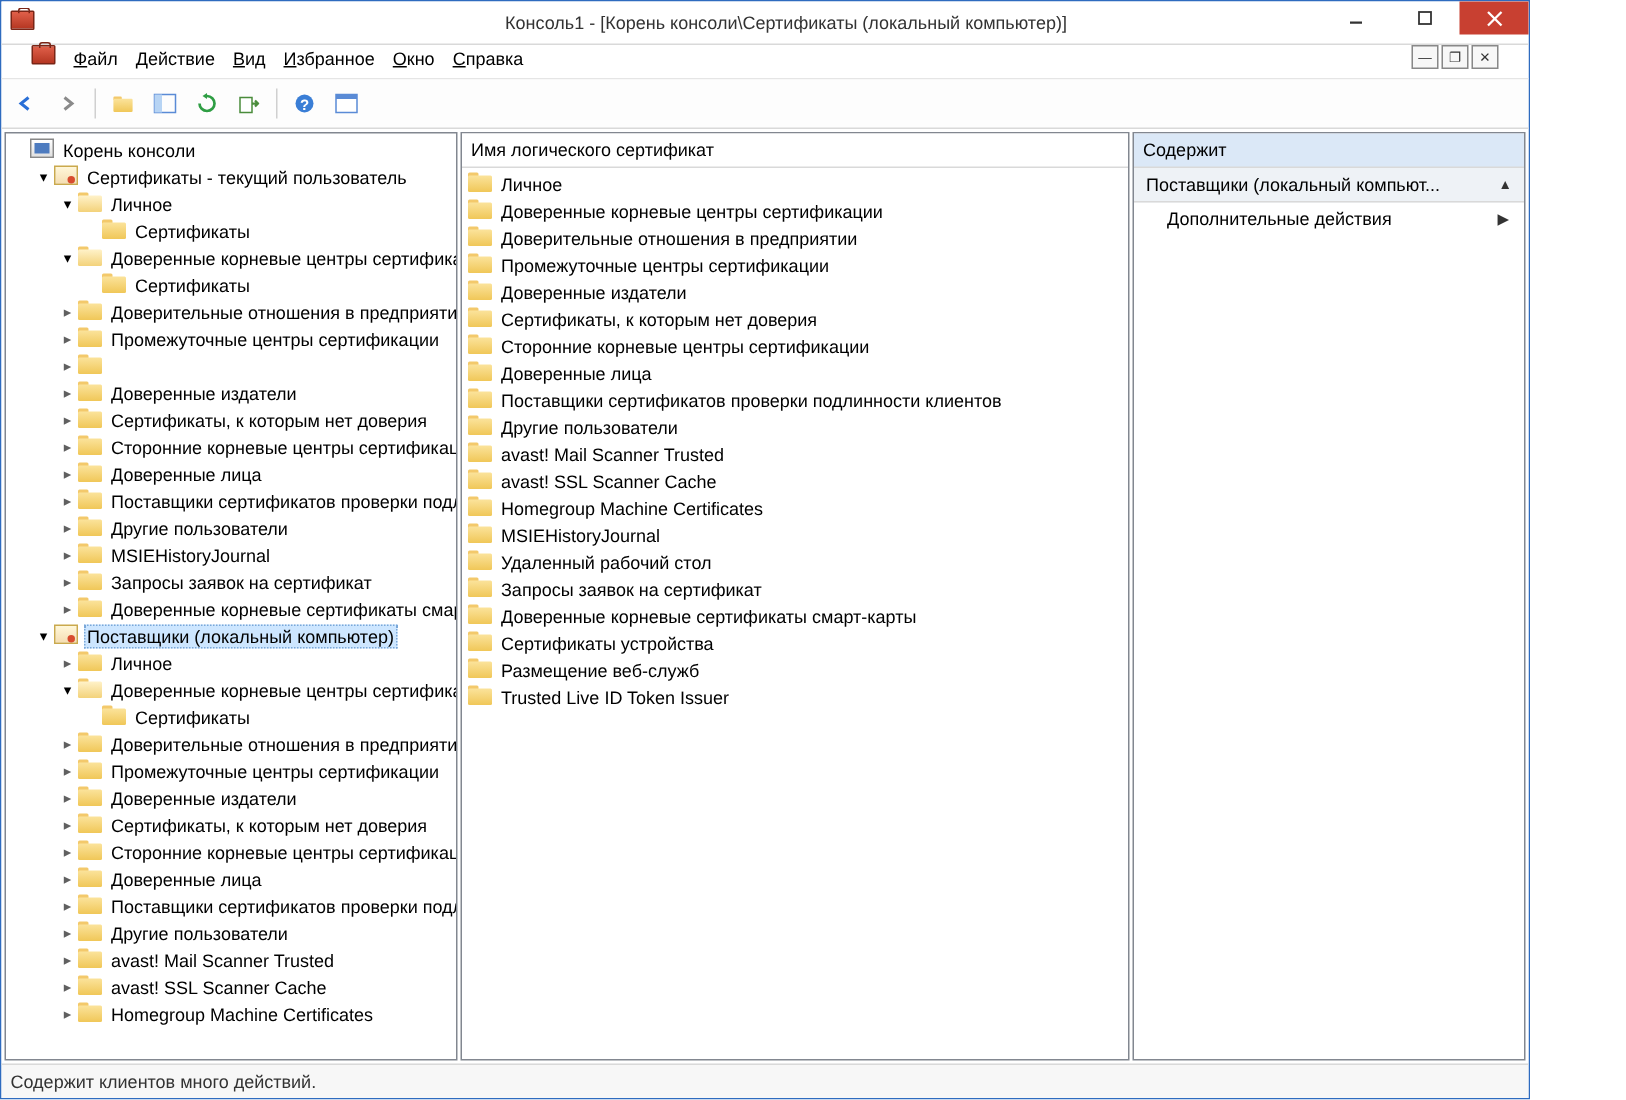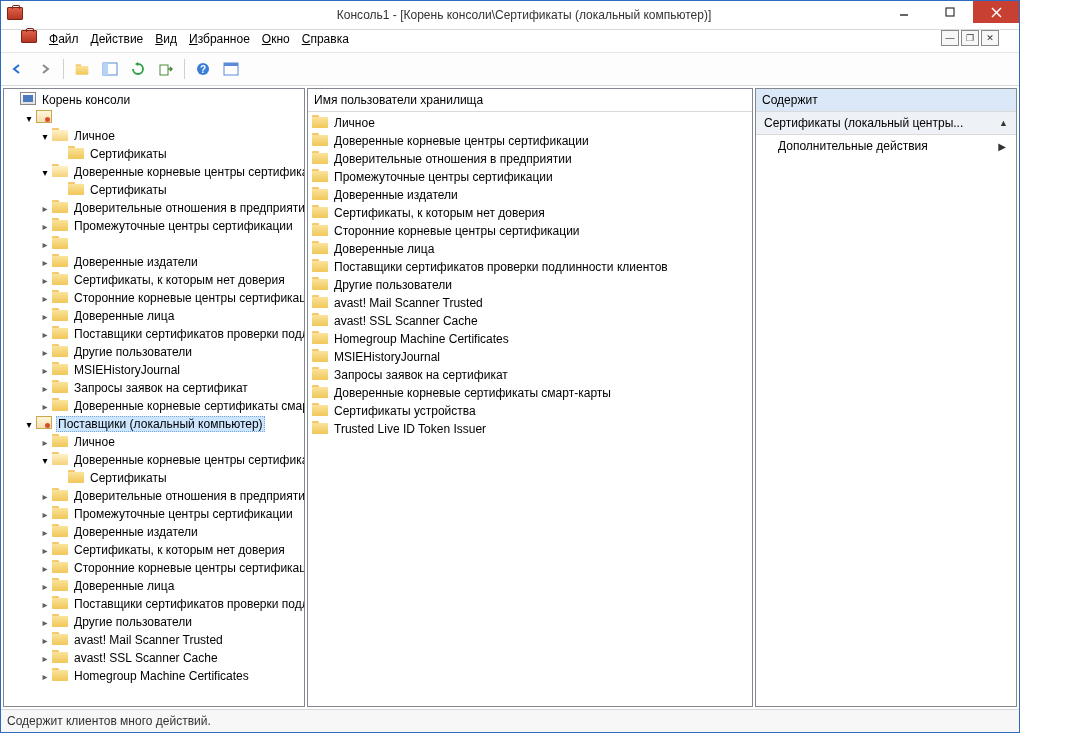--- a/index.html
+++ b/index.html
@@ -172,20 +172,21 @@
               <span class="ticon">
                 <div class="console-icon"></div>
               </span>
               <span class="tlabel">Корень консоли</span>
             </div>
             <div class="trow" style="padding-left: 18px;">
               <span class="expander" style="color: rgb(0, 0, 0);">▾</span>
               <span class="ticon">
                 <div class="cert-icon"></div>
               </span>
+              <span class="tlabel">Сертификаты - текущий пользователь</span>
             </div>
             <div class="trow" style="padding-left: 34px;">
               <span class="expander" style="color: rgb(0, 0, 0);">▾</span>
               <span class="ticon">
                 <div class="folder open"></div>
               </span>
               <span class="tlabel">Личное</span>
             </div>
             <div class="trow" style="padding-left: 50px;">
               <span class="expander"></span>
@@ -394,21 +395,21 @@
               <span class="ticon">
                 <div class="folder"></div>
               </span>
               <span class="tlabel">Homegroup Machine Certificates</span>
             </div>
           </div>
         </div>
     </div>
 
     <div class="pane list-pane">
-      <div class="col-header">Имя пользователи хранилища</div>
+      <div class="col-header">Имя логического сертификат</div>
       <div class="list" id="list">
           <div class="lrow">
             <span class="ticon">
               <div class="folder"></div>
             </span>
             <span class="tlabel">Личное</span>
           </div>
           <div class="lrow">
             <span class="ticon">
               <div class="folder"></div>
@@ -484,48 +485,60 @@
           <div class="lrow">
             <span class="ticon">
               <div class="folder"></div>
             </span>
             <span class="tlabel">MSIEHistoryJournal</span>
           </div>
           <div class="lrow">
             <span class="ticon">
               <div class="folder"></div>
             </span>
+            <span class="tlabel">Удаленный рабочий стол</span>
+          </div>
+          <div class="lrow">
+            <span class="ticon">
+              <div class="folder"></div>
+            </span>
             <span class="tlabel">Запросы заявок на сертификат</span>
           </div>
           <div class="lrow">
             <span class="ticon">
               <div class="folder"></div>
             </span>
             <span class="tlabel">Доверенные корневые сертификаты смарт-карты</span>
           </div>
           <div class="lrow">
             <span class="ticon">
               <div class="folder"></div>
             </span>
             <span class="tlabel">Сертификаты устройства</span>
+          </div>
+          <div class="lrow">
+            <span class="ticon">
+              <div class="folder"></div>
+            </span>
+            <span class="tlabel">Размещение веб-служб</span>
           </div>
           <div class="lrow">
             <span class="ticon">
               <div class="folder"></div>
             </span>
             <span class="tlabel">Trusted Live ID Token Issuer</span>
           </div>
         </div>
     </div>
 
     <div class="pane actions-pane">
       <div class="col-header sel">Содержит</div>
       <div class="actions-body">
         <div class="action-hdr">
-          <span>Сертификаты (локальный центры...</span>
+          <span>Поставщики (локальный компьют...</span>
           <span class="tri">▲</span>
         </div>
         <div class="action-item">
           <span>Дополнительные действия</span>
           <span class="arr">▶</span>
         </div>
       </div>
     </div>
 
   </div>

